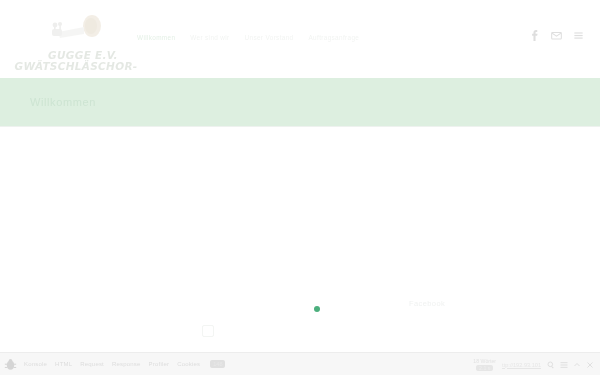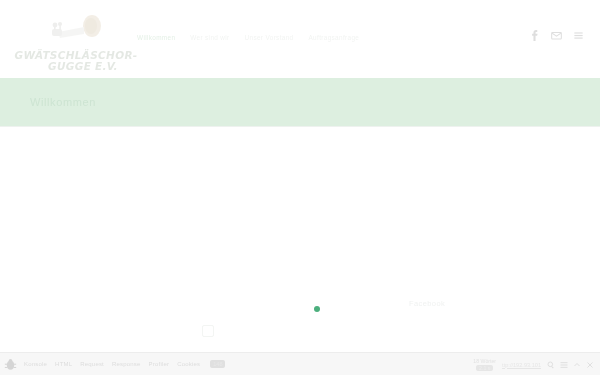--- a/index.html
+++ b/index.html
@@ -129,22 +129,22 @@
           <ellipse cx="44" cy="12" rx="9" ry="11" fill="#d8c9ae"></ellipse>
           <ellipse cx="43" cy="12" rx="6" ry="8" fill="#cbbb9c"></ellipse>
           <path d="M10 18 L36 13 L36 20 L12 24 Z" fill="#e0e0dc"></path>
           <rect x="4" y="15" width="10" height="7" rx="2" fill="#cfcfcb"></rect>
           <circle cx="7" cy="11" r="2.4" fill="#c9c9c5"></circle>
           <circle cx="12" cy="10" r="2.1" fill="#c9c9c5"></circle>
           <rect x="6" y="11" width="1.6" height="5" fill="#c9c9c5"></rect>
           <rect x="11.3" y="10" width="1.6" height="6" fill="#c9c9c5"></rect>
         </svg>
       </span>
+      <span class="logo-text logo-line2">GUGGE E.V.</span>
       <span class="logo-text logo-line1">GWÄTSCHLÄSCHOR-</span>
-      <span class="logo-text logo-line2">GUGGE E.V.</span>
     </div>
 
     <nav class="nav">
       <a class="nav-item active">Willkommen</a>
       <a class="nav-item">Wer sind wir</a>
       <a class="nav-item">Unser Vorstand</a>
       <a class="nav-item">Auftragsanfrage</a>
     </nav>
 
     <div class="social">

